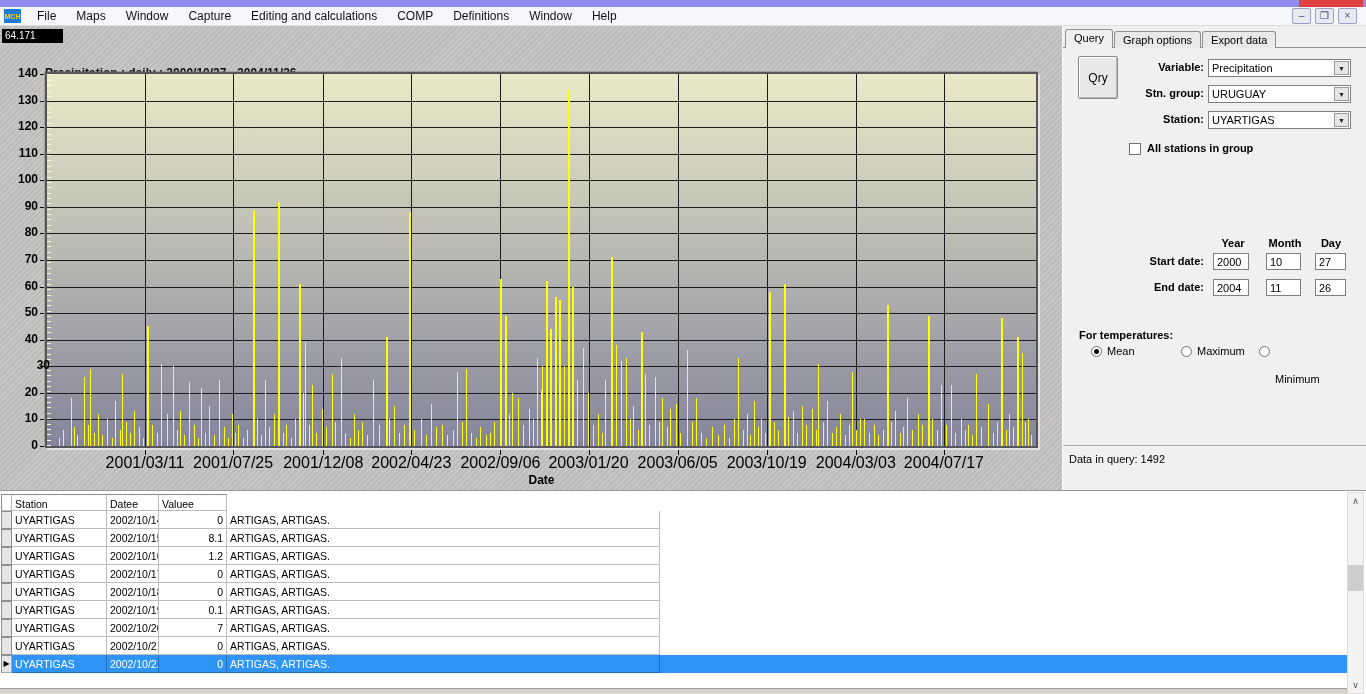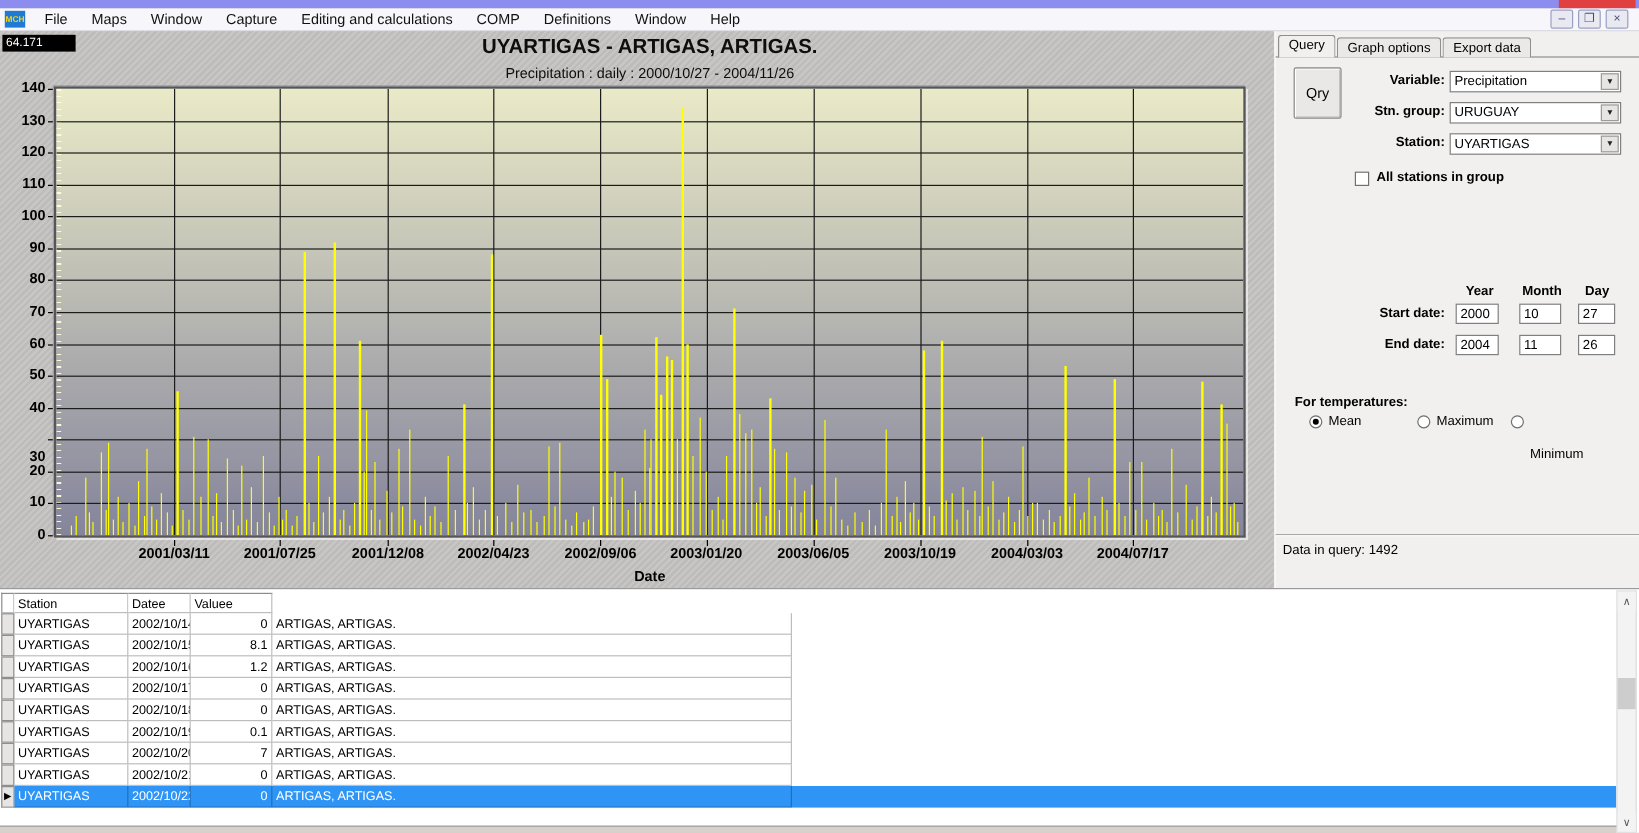--- a/index.html
+++ b/index.html
@@ -22,34 +22,34 @@
     font-size:10px; color:#44507a; display:flex; align-items:center; justify-content:center;
     border-radius:2px; line-height:1; }
 
   
   #mdi { position:absolute; left:0; top:26px; width:1062px; height:464px;
     background:repeating-linear-gradient(315deg,#c7c6c4 0 2px,#bdbcba 2px 4px); }
   #readout { position:absolute; left:2px; top:3px; width:61px; height:14px; background:#000;
     color:#fff; font-size:10px; padding:1px 0 0 3px; }
   #chart-title { position:absolute; left:45px; top:3px; width:993px; text-align:center;
     font-size:17px; font-weight:bold; color:#0d0d0d; }
-  #chart-subtitle { position:absolute; left:45px; top:28px; width:993px; text-align:center;
-    font-size:12px; font-weight:normal; color:#0d0d0d; }
+  #chart-subtitle { position:absolute; left:45px; top:40px; width:993px; 
+    font-size:12px; font-weight:bold; color:#0d0d0d; }
   #plot { position:absolute; left:45px; top:46px; width:993px; height:376px;
     border:2px solid #55555a; box-shadow:2px 2px 0 rgba(255,255,255,.55), -1px -1px 0 rgba(120,120,120,.45); }
   #plot-inner { position:absolute; inset:0; overflow:hidden; }
   .gridline-h { position:absolute; left:0; width:100%; height:1px; background:#1c1c1c; }
   .gridline-v { position:absolute; top:0; width:1px; height:100%; background:#1c1c1c; }
   #minor-ticks { position:absolute; left:0; top:0; width:4px; height:100%;
     background:repeating-linear-gradient(to top, rgba(255,255,220,.95) 0 1px, transparent 1px 5.37px); }
   .bar { position:absolute; bottom:0; background:#ffff00; }
   .ylabel { position:absolute; width:36px; text-align:right; font-size:12px; font-weight:bold; color:#000; }
   .ytick { position:absolute; width:4px; height:1px; background:#000; }
   .xtick { position:absolute; width:1px; height:5px; background:#000; }
-  .xlabel { position:absolute; width:84px; text-align:center; font-size:12px; font-weight:bold; color:#000; }
+  .xlabel { position:absolute; width:84px; text-align:center; font-size:16px; font-weight:normal; color:#000; }
   #date-label { position:absolute; left:45px; top:447px; width:993px; text-align:center;
     font-size:12px; font-weight:bold; color:#000; }
 
   
   #qpanel { position:absolute; left:1062px; top:26px; width:304px; height:464px;
     background:#f1f0ef; border-left:1px solid #fdfdfd; font-size:11px; }
   #tabstrip { position:absolute; left:2px; top:3px; height:19px; display:flex; align-items:flex-end; }
   .tab { padding:2px 8px 3px 8px; font-size:11px; background:#ebe9e8; border:1px solid #8f8f8f;
     border-bottom:none; border-radius:3px 3px 0 0; margin-right:1px; height:17px; color:#000; }
   .tab.active { background:#f1f0ef; height:19px; font-weight:normal; position:relative; z-index:2; }
@@ -125,21 +125,20 @@
       </div>
     <div id="win-controls">
         <div class="win-btn">–</div>
         <div class="win-btn">❐</div>
         <div class="win-btn">×</div>
       </div>
   </div>
 
   <div id="mdi">
     <div id="readout">64.171</div>
-    <div id="chart-title">UYARTIGAS - ARTIGAS, ARTIGAS.</div>
     <div id="chart-subtitle">Precipitation : daily :  2000/10/27 - 2004/11/26</div>
     <div id="plot">
       <div id="plot-inner" style="background: linear-gradient(rgb(234, 234, 200), rgb(132, 132, 156));">
         <div id="minor-ticks"></div>
       <div class="gridline-h" style="top: 345.429px;"></div>
           <div class="gridline-h" style="top: 318.857px;"></div>
           <div class="gridline-h" style="top: 292.286px;"></div>
           <div class="gridline-h" style="top: 265.714px;"></div>
           <div class="gridline-h" style="top: 239.143px;"></div>
           <div class="gridline-h" style="top: 212.571px;"></div>
@@ -381,21 +380,21 @@
           <div class="bar" style="left: 984.019px; width: 1px; height: 10.6286px;"></div>
         </div>
     </div>
     <div id="axis-deco">
         <div class="ylabel" style="left: 2px; top: 412px;">0</div>
         <div class="ytick" style="left: 40px; top: 420px;"></div>
         <div class="ylabel" style="left: 2px; top: 385.429px;">10</div>
         <div class="ytick" style="left: 40px; top: 393.429px;"></div>
         <div class="ylabel" style="left: 2px; top: 358.857px;">20</div>
         <div class="ytick" style="left: 40px; top: 366.857px;"></div>
-        <div class="ylabel" style="left: 2px; top: 332.286px; margin-top: 15px;">30</div>
+        <div class="ylabel" style="left: 14px; top: 332.286px;">30</div>
         <div class="ytick" style="left: 40px; top: 340.286px;"></div>
         <div class="ylabel" style="left: 2px; top: 305.714px;">40</div>
         <div class="ytick" style="left: 40px; top: 313.714px;"></div>
         <div class="ylabel" style="left: 2px; top: 279.143px;">50</div>
         <div class="ytick" style="left: 40px; top: 287.143px;"></div>
         <div class="ylabel" style="left: 2px; top: 252.571px;">60</div>
         <div class="ytick" style="left: 40px; top: 260.571px;"></div>
         <div class="ylabel" style="left: 2px; top: 226px;">70</div>
         <div class="ytick" style="left: 40px; top: 234px;"></div>
         <div class="ylabel" style="left: 2px; top: 199.429px;">80</div>

